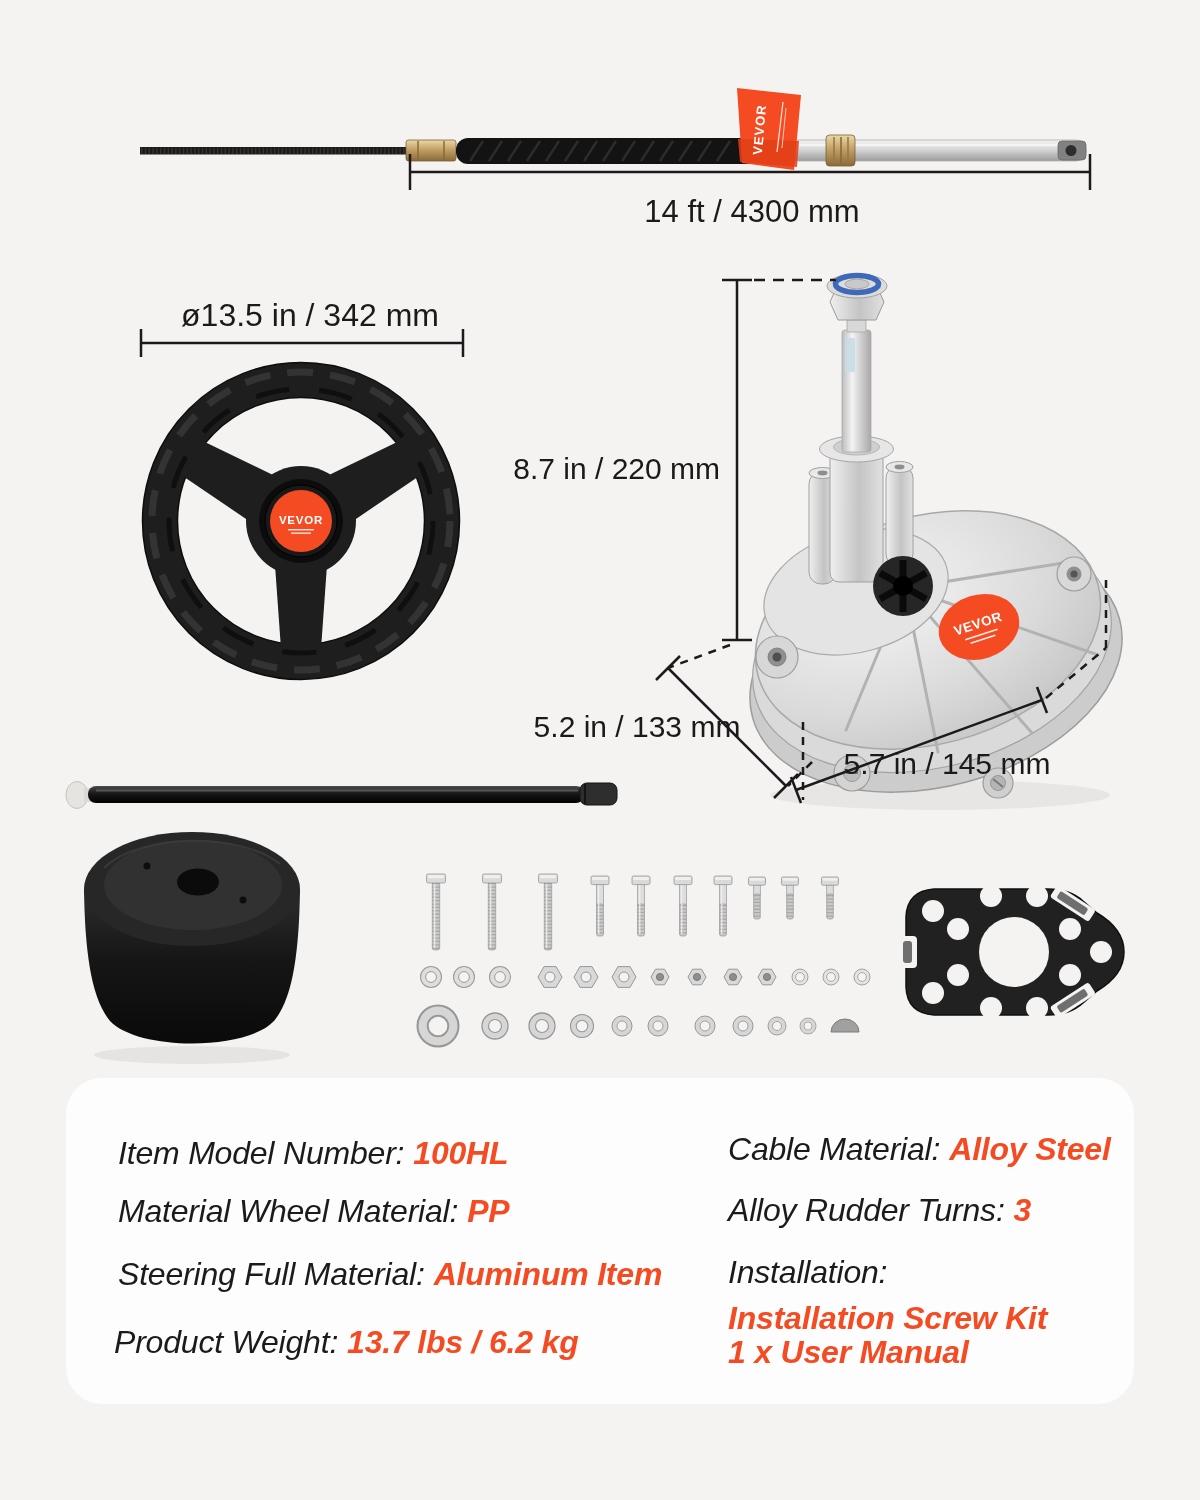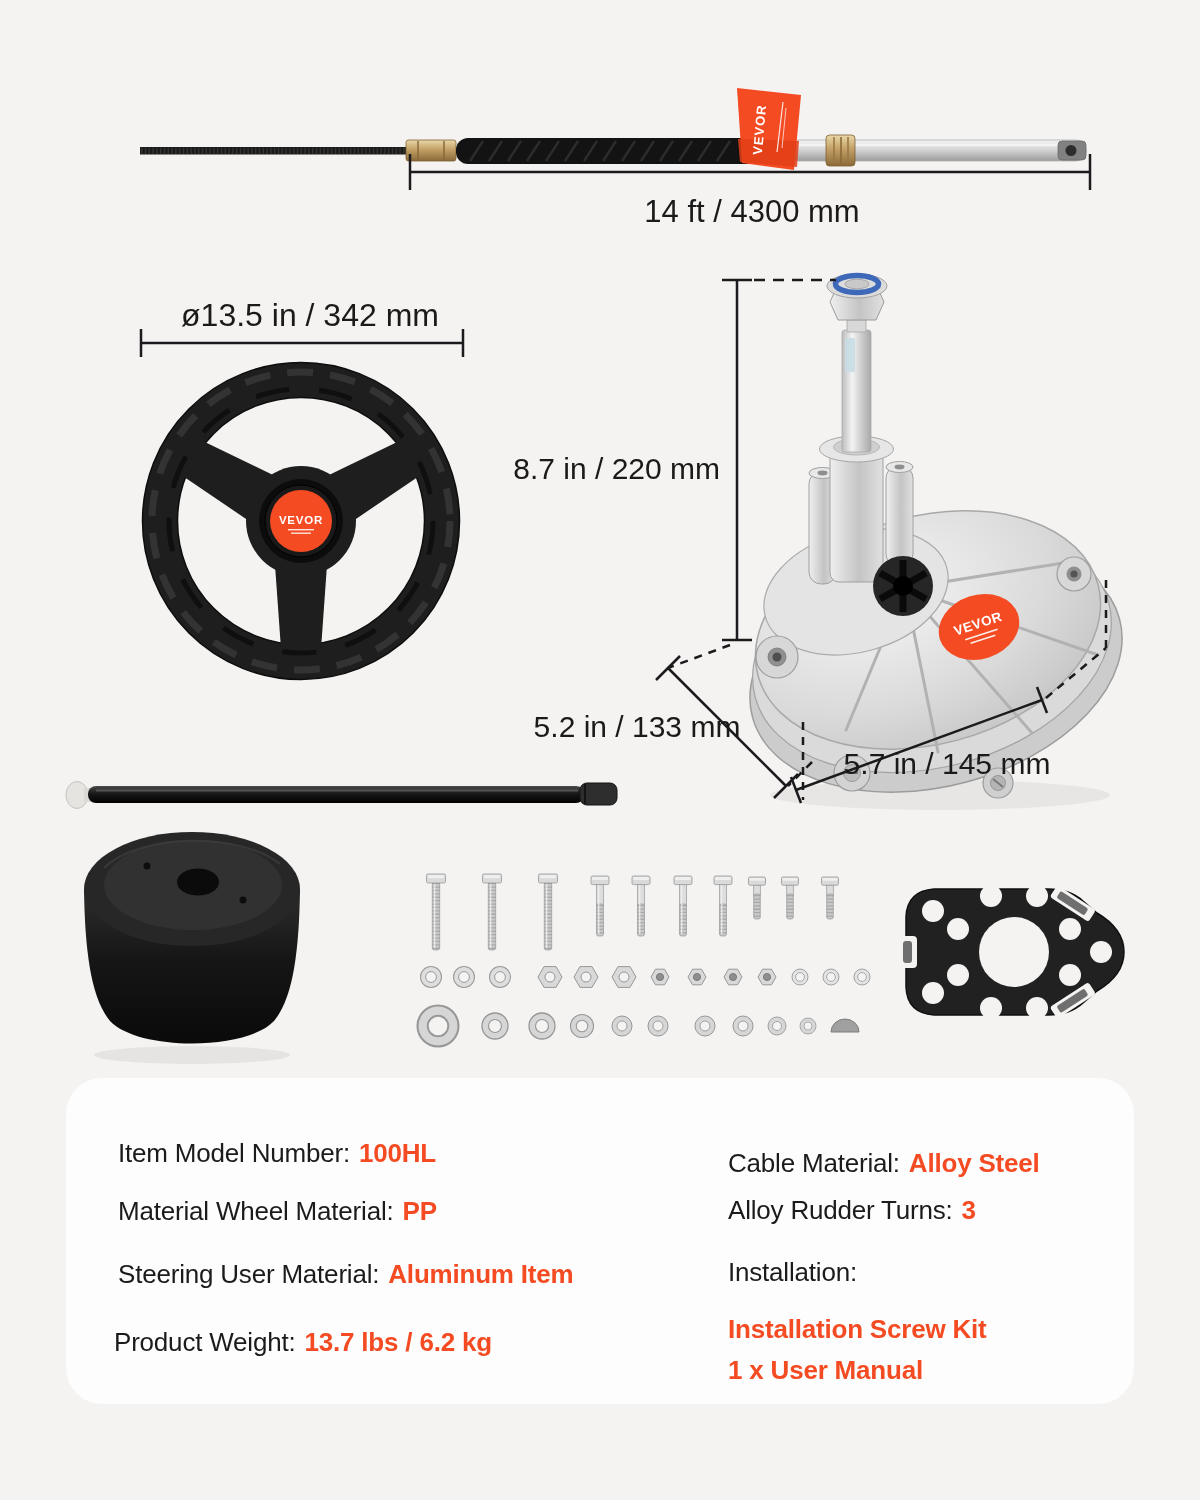--- a/index.html
+++ b/index.html
@@ -34,39 +34,40 @@
     position: absolute;
     left: 66px;
     top: 1078px;
     width: 1068px;
     height: 326px;
     background: #FDFDFD;
     border-radius: 36px;
   }
   .spec-row {
     position: absolute;
-    font-size: 26px;
+    font-size: 32px;
     letter-spacing: -0.2px;
     color: #1B1B1D;
     white-space: nowrap;
     line-height: 34px;
+    font-style: italic;
   }
   .spec-row .lbl { font-weight: 500; }
   .spec-row .val {
     font-weight: 700;
     color: #F44B23;
     margin-left: 9px;
   }
   .spec-row.acc { white-space: normal; }
   .spec-row.acc .val {
     display: block;
     margin-left: 0;
-    margin-top: 20px;
+    margin-top: 12px;
     white-space: pre-line;
-    line-height: 41px;
+    line-height: 34px;
   }
 </style>
 </head>
 <body>
 
 <div class="stage">
 
 <svg class="scene" width="1200" height="1070" viewBox="0 0 1200 1070">
   <defs>
     <linearGradient id="gTube" x1="0" y1="0" x2="0" y2="1">
@@ -405,27 +406,27 @@
 </svg>
 
 <div class="specs-panel">
   <div class="spec-row" style="left:52px; top:58px;">
     <span class="lbl">Item Model Number:</span><span class="val">100HL</span>
   </div>
   <div class="spec-row" style="left:52px; top:116px;">
     <span class="lbl">Material Wheel Material:</span><span class="val">PP</span>
   </div>
   <div class="spec-row" style="left:52px; top:179px;">
-    <span class="lbl">Steering User Material:</span><span class="val">Aluminum Item</span>
+    <span class="lbl">Steering Full Material:</span><span class="val">Aluminum Item</span>
   </div>
   <div class="spec-row" style="left:48px; top:247px;">
     <span class="lbl">Product Weight:</span><span class="val">13.7 lbs / 6.2 kg</span>
   </div>
 
-  <div class="spec-row" style="left:662px; top:68px;">
+  <div class="spec-row" style="left:662px; top:54px;">
     <span class="lbl">Cable Material:</span><span class="val">Alloy Steel</span>
   </div>
   <div class="spec-row" style="left:662px; top:115px;">
     <span class="lbl">Alloy Rudder Turns:</span><span class="val">3</span>
   </div>
   <div class="spec-row acc" style="left:662px; top:177px;">
     <span class="lbl">Installation:</span><span class="val">Installation Screw Kit
 1 x User Manual</span>
   </div>
 </div>

